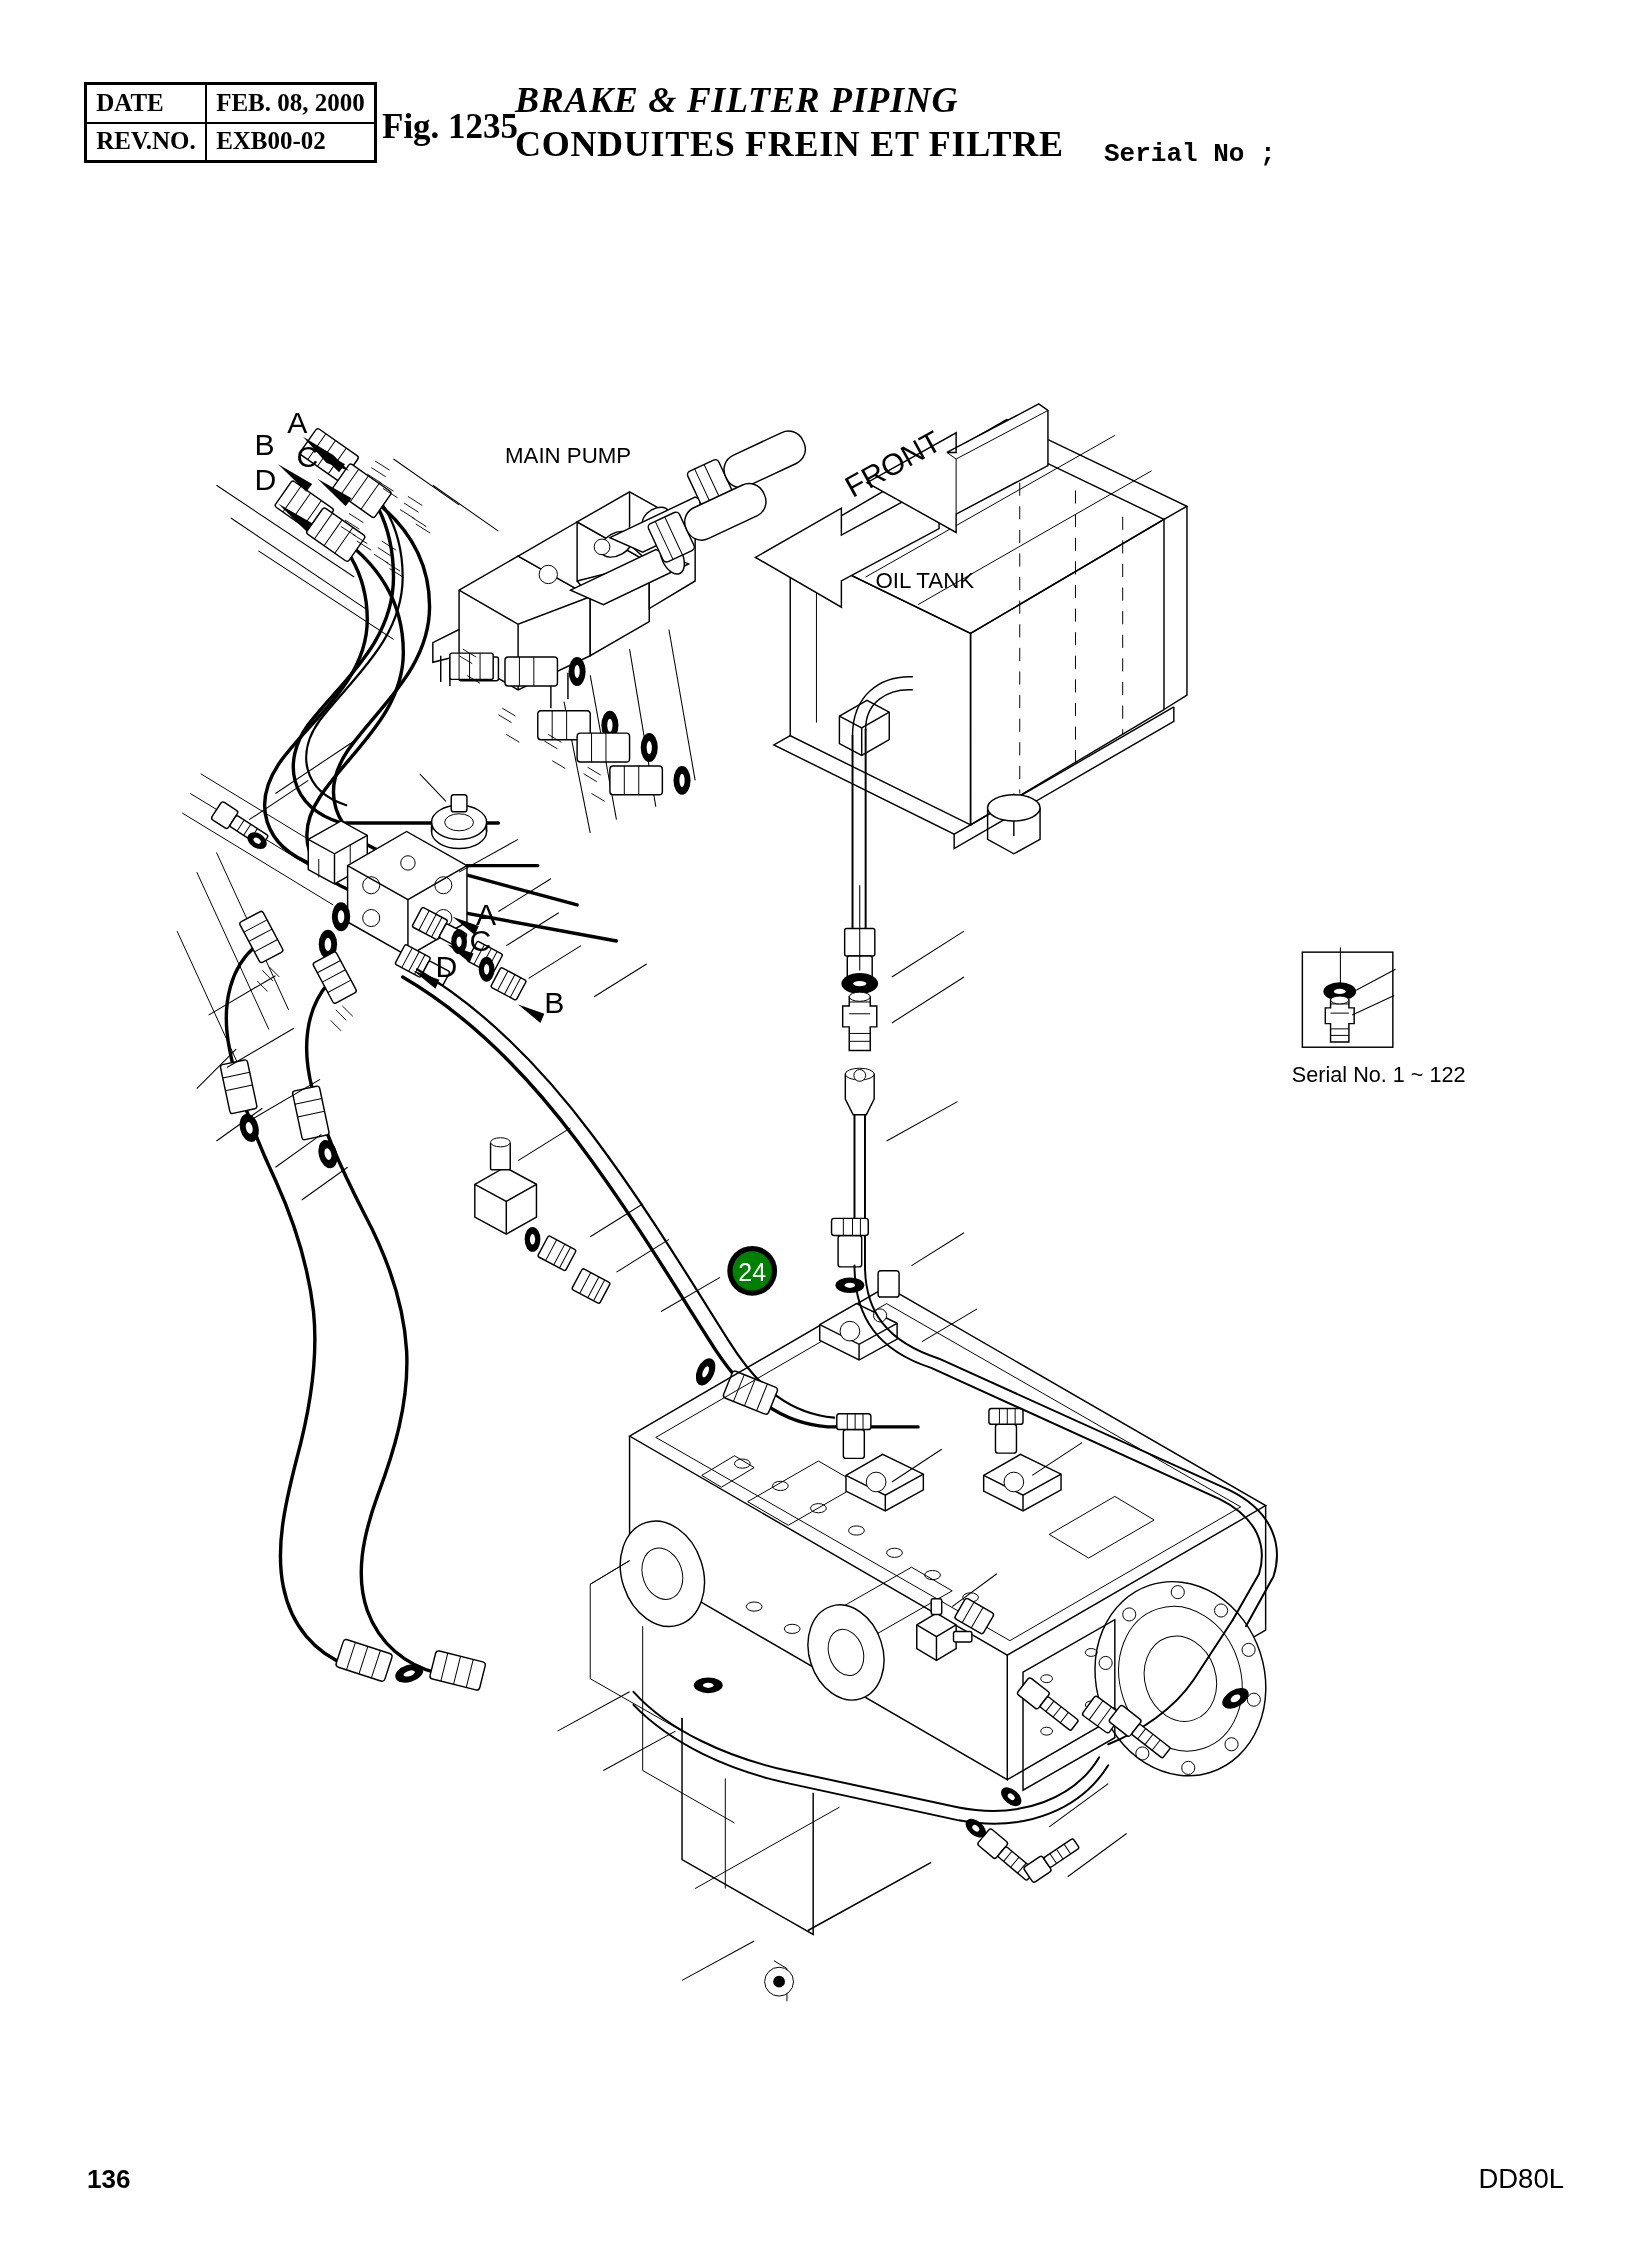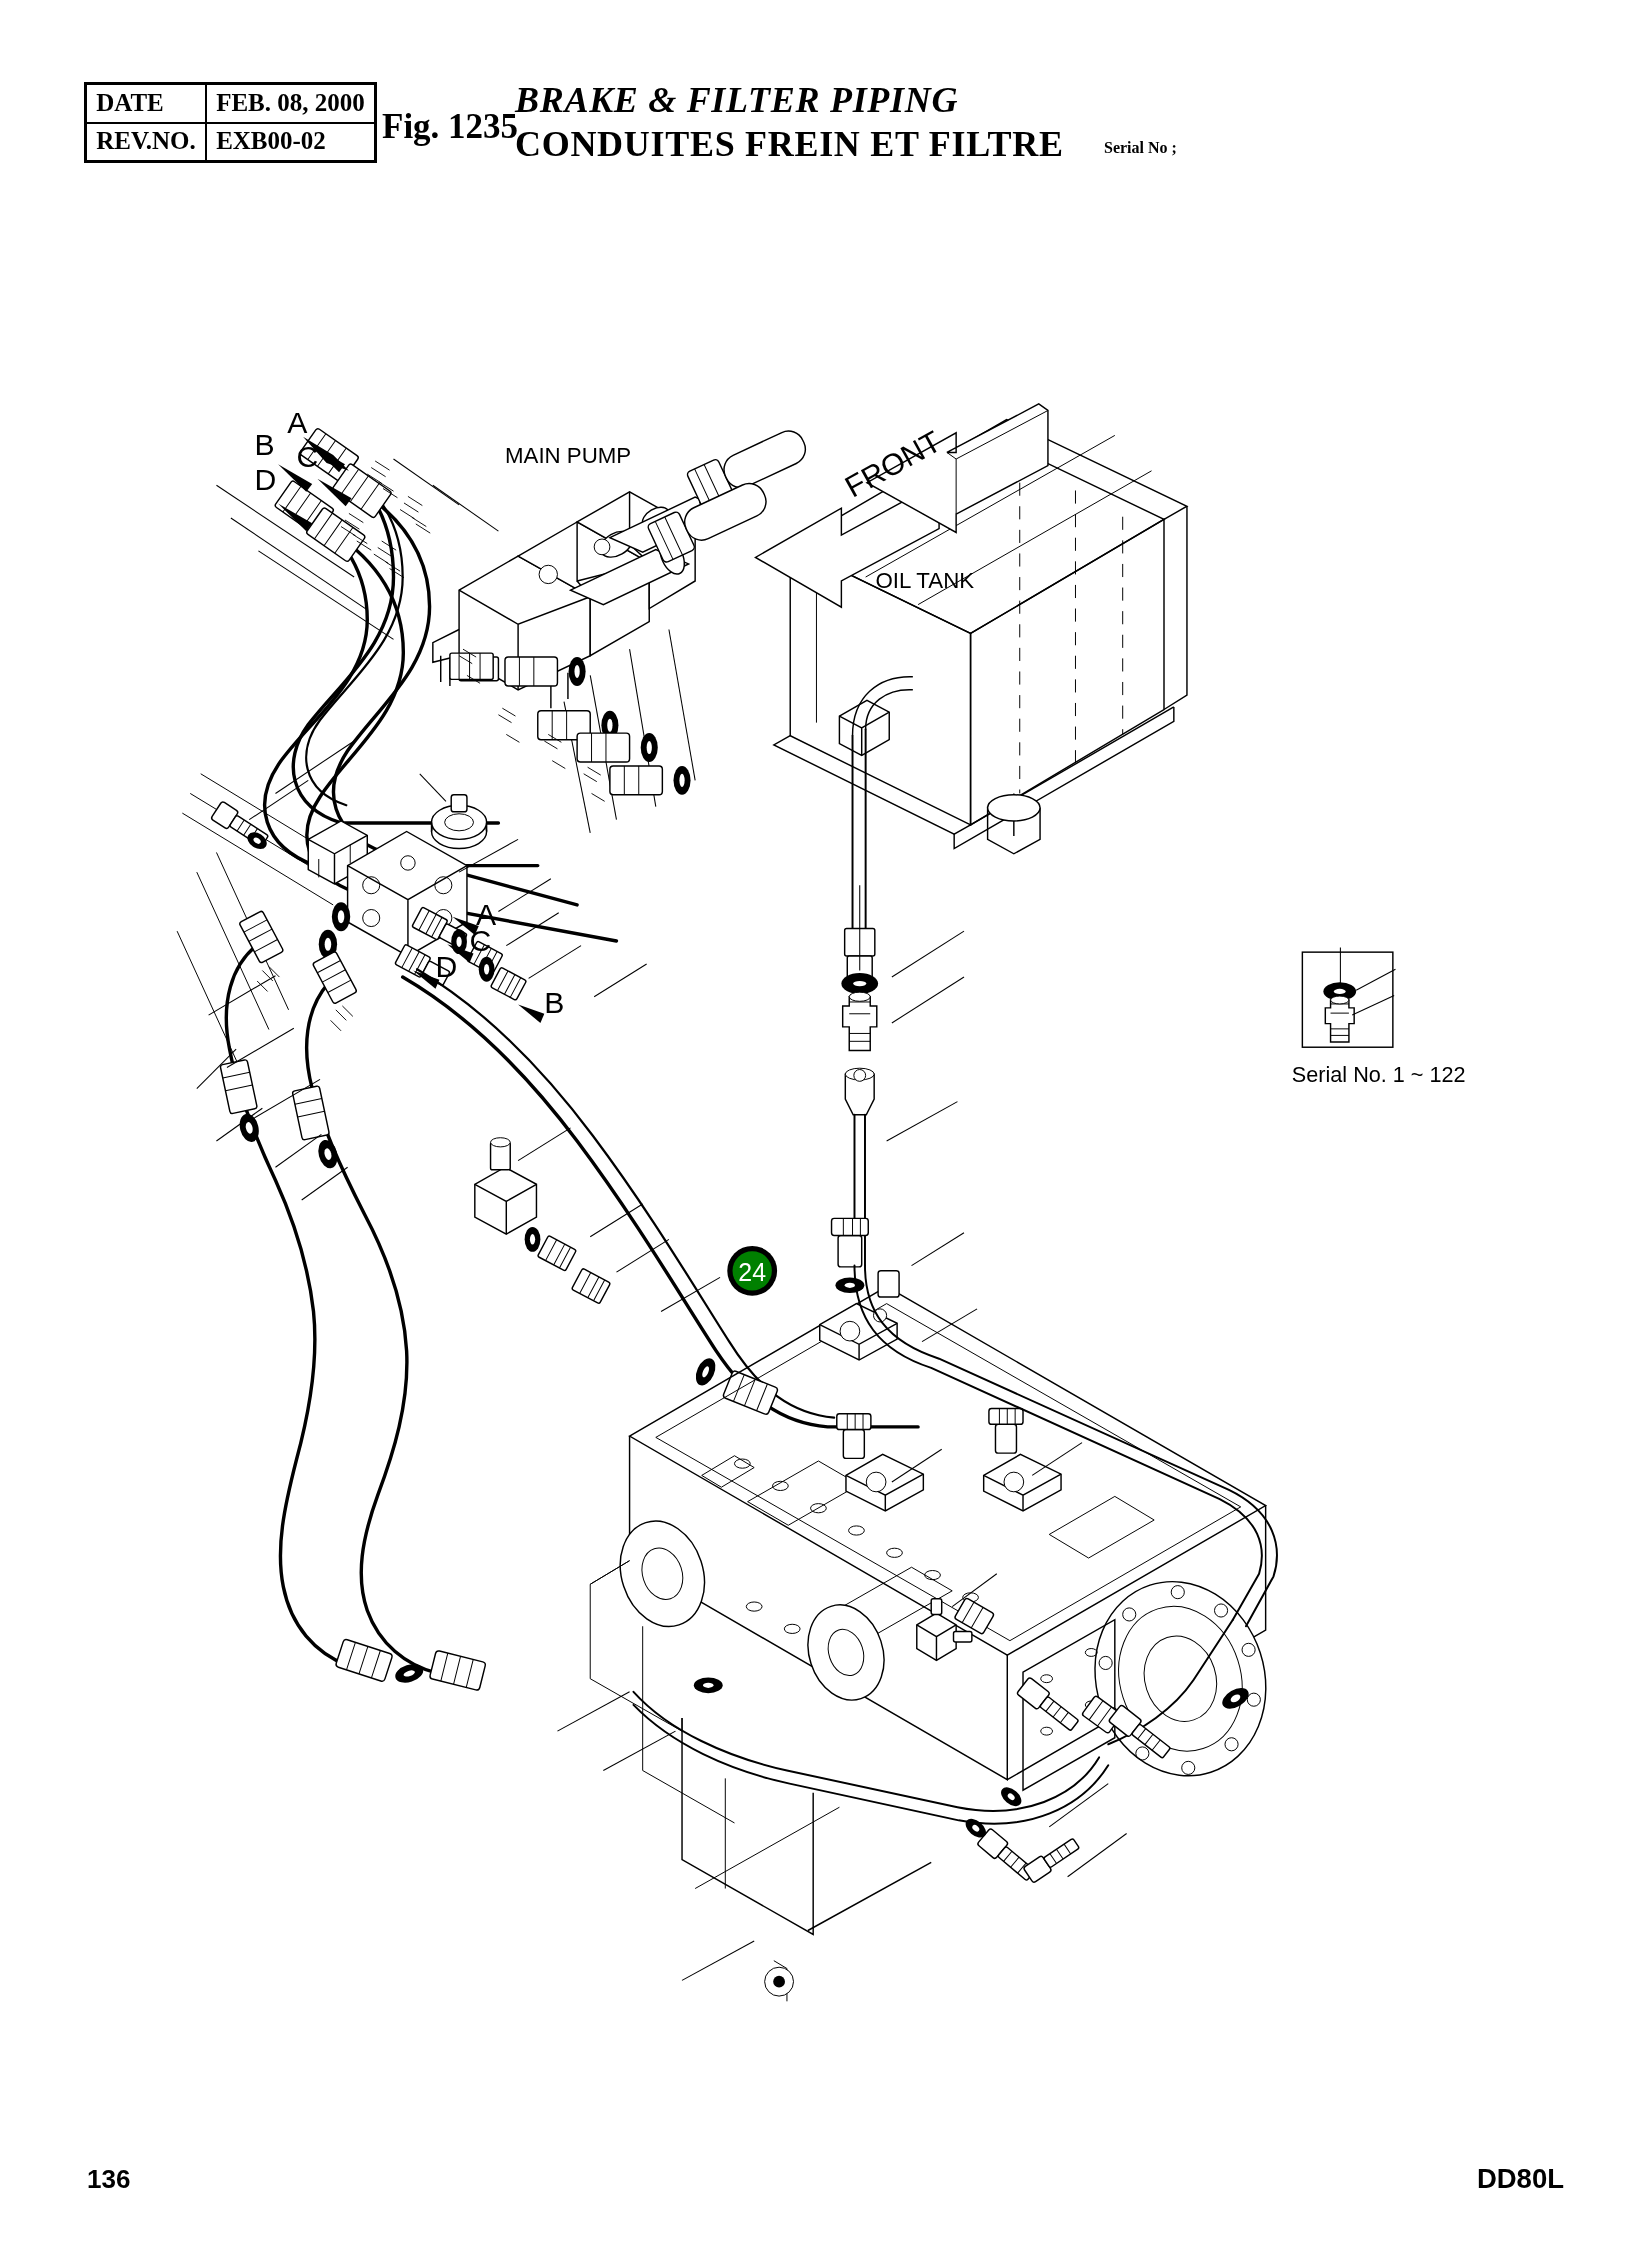--- a/index.html
+++ b/index.html
@@ -32,34 +32,34 @@
   }
   .titles{
     position:absolute;left:515px;top:79px;
     font-family:"Liberation Serif", serif;
     font-weight:bold;line-height:1.22;
   }
   .titles .t1{font-size:36px;letter-spacing:0.7px;font-style:italic;}
   .titles .t2{font-size:36px;letter-spacing:0.7px;}
   .serial-no{
     position:absolute;left:1104px;top:139px;
-    font-family:Liberation Serif, serif;
-    font-size:16px;font-weight:bold;
+    font-family:Liberation Mono, monospace;
+    font-size:26px;font-weight:bold;
   }
 
   
   .pg-num{
     position:absolute;left:87px;top:2164px;
     font-size:26px;font-weight:bold;
     font-family:"Liberation Sans", sans-serif;
     text-align:center;
   }
   .model{
     position:absolute;right:84px;top:2163px;
-    font-size:27.5px;font-weight:bold;
+    font-size:27.5px;font-weight:normal;
     font-family:"Liberation Sans", sans-serif;
   }
 
   
   .drawing{position:absolute;left:0;top:0;width:1648px;height:2261px;}
   svg{display:block;}
   .ln{fill:none;stroke:#000;stroke-width:2.2;}
   .ln-t{fill:none;stroke:#000;stroke-width:1.5;}
   .ln-h{fill:none;stroke:#000;stroke-width:5.2;stroke-linecap:round;stroke-linejoin:round;}
   .ln-h2{fill:none;stroke:#000;stroke-width:3.4;stroke-linecap:round;stroke-linejoin:round;}

